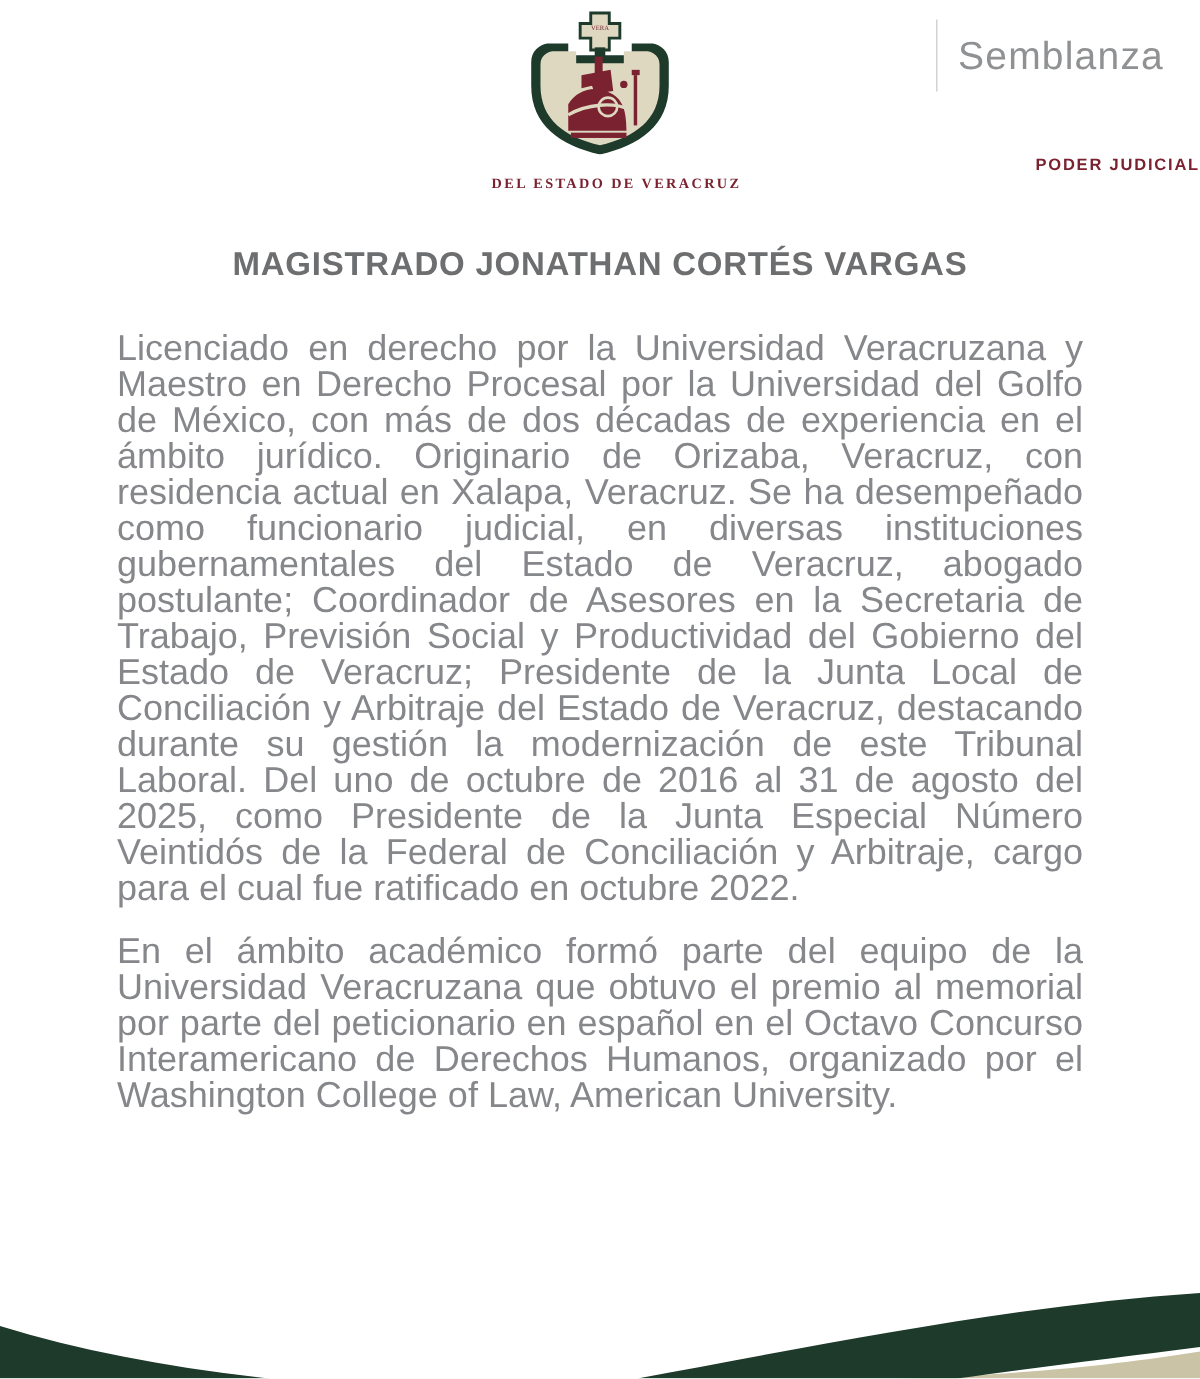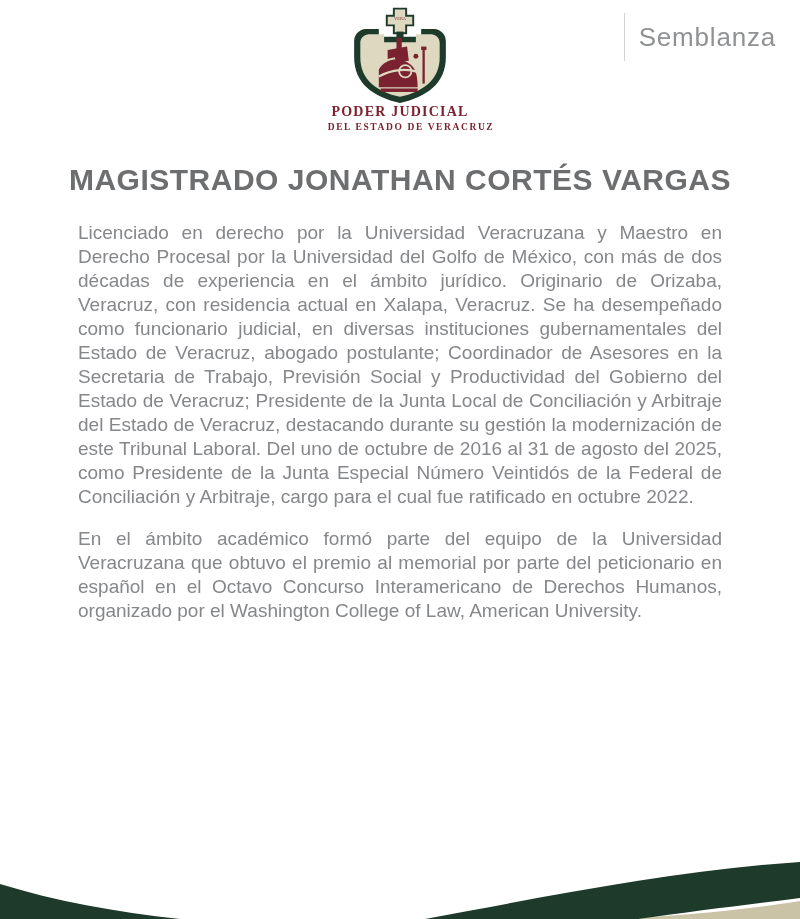--- a/index.html
+++ b/index.html
@@ -20,37 +20,37 @@
     display:flex; align-items:center; gap:14px; height:48px;
   }
   .tag-divider{ width:1px; height:48px; background:var(--divider); }
   .tag-label{
     font-size:26px; color:var(--tag_text); letter-spacing:0.8px;
   }
   
   .logo{ position:absolute; top:6px; left:0; width:100%; text-align:center; }
   .crest{ display:block; margin:0 auto; width:126px; height:97px; }
   .org1{
-    font-family:Liberation Serif, serif; font-weight:bold;
-    color:var(--maroon); font-size:14px; letter-spacing:1.2px; margin-top:1px;
+    font-family:Liberation Sans, sans-serif; font-weight:bold;
+    color:var(--maroon); font-size:11px; letter-spacing:1.2px; margin-top:1px;text-align:right;
   }
   .org2{
     font-family:"Liberation Serif", serif; font-weight:bold;
     color:var(--maroon); font-size:9.5px; letter-spacing:1.6px; margin-top:2px;margin-left:22px;
   }
   
   .title{
     position:absolute; top:163px; left:0; width:100%; margin:0;
-    text-align:center; font-size:30px; font-weight:bold;
+    text-align:center; font-size:22px; font-weight:bold;
     color:var(--title_text); letter-spacing:0.5px;
   }
   
   .bio{
     position:absolute; top:221px; left:78px; width:644px;
-    font-size:19px; line-height:24px; color:var(--body_text);
+    font-size:24px; line-height:24px; color:var(--body_text);
     text-align:justify;
   }
   .bio p{ margin:0 0 18px 0; }
   
   .footer-wave{ position:absolute; left:0; bottom:0; width:800px; height:65px; display:block; }
 </style>
 </head>
 <body>
 
 <div class="page">

